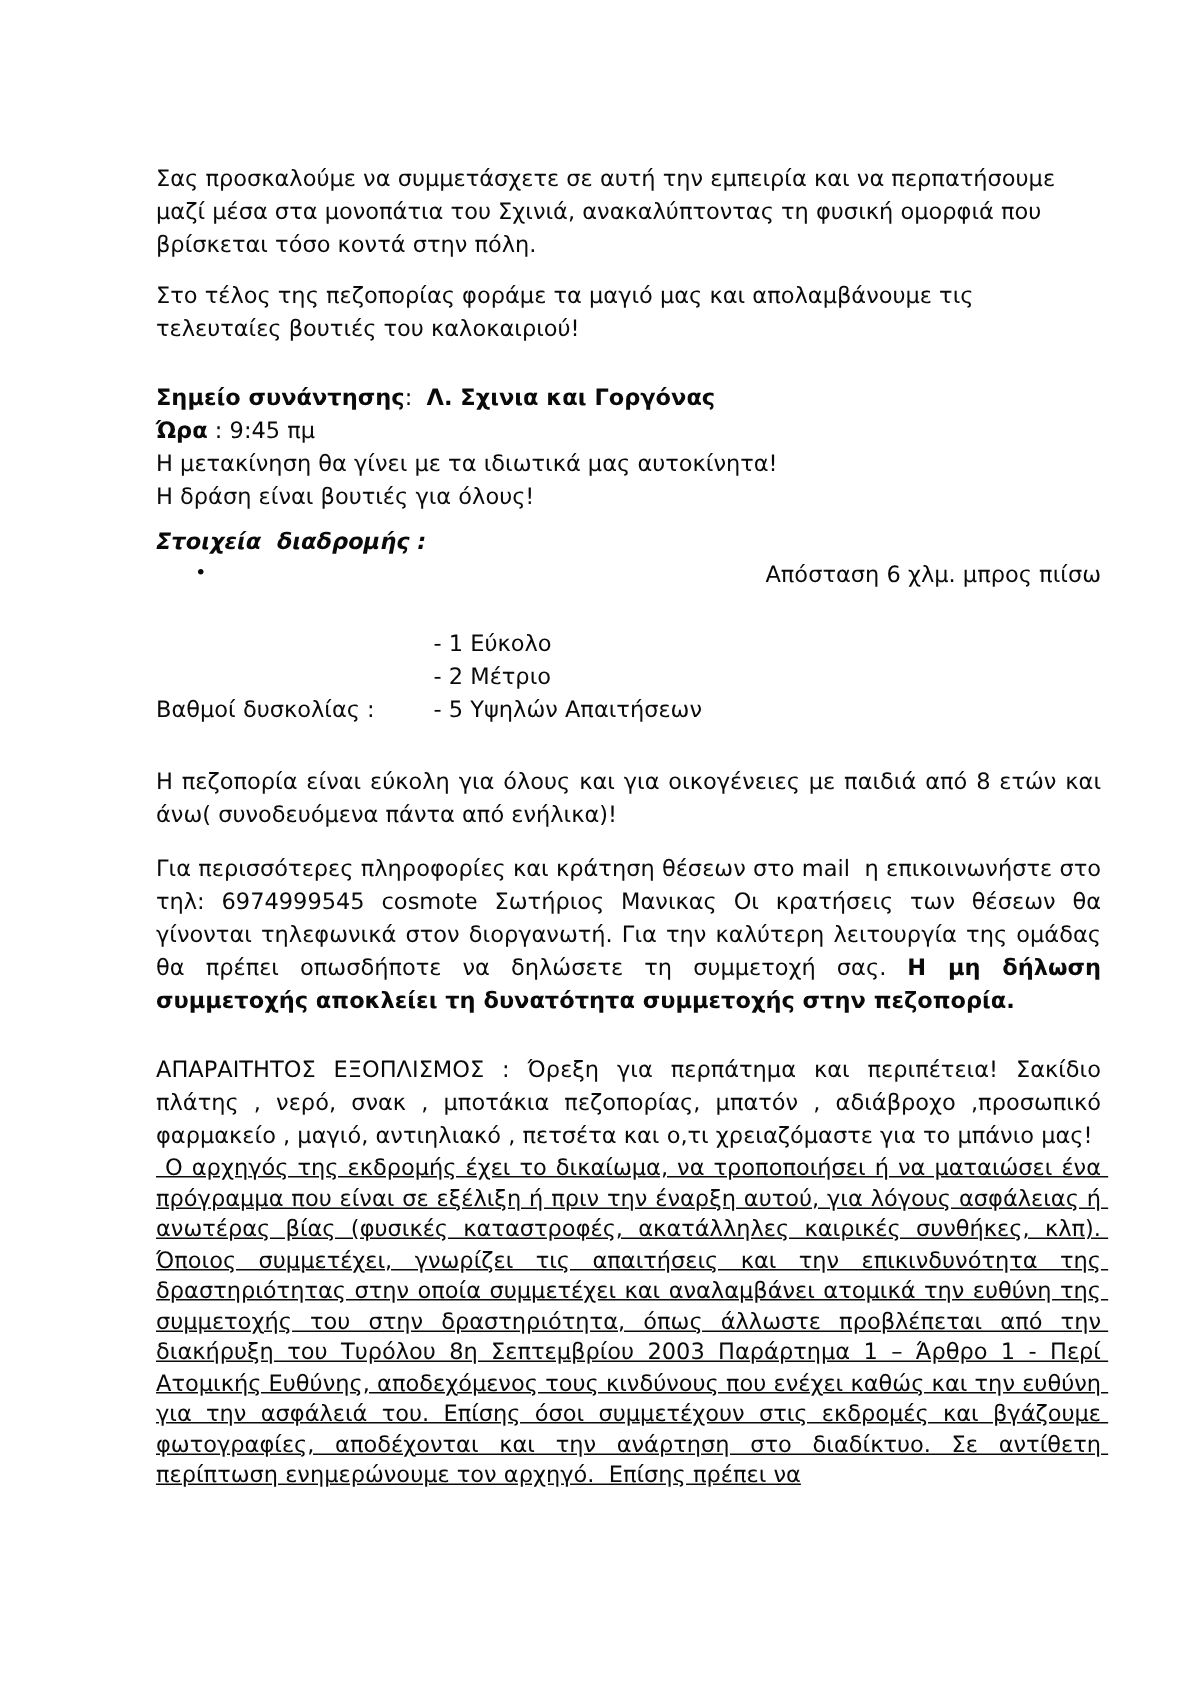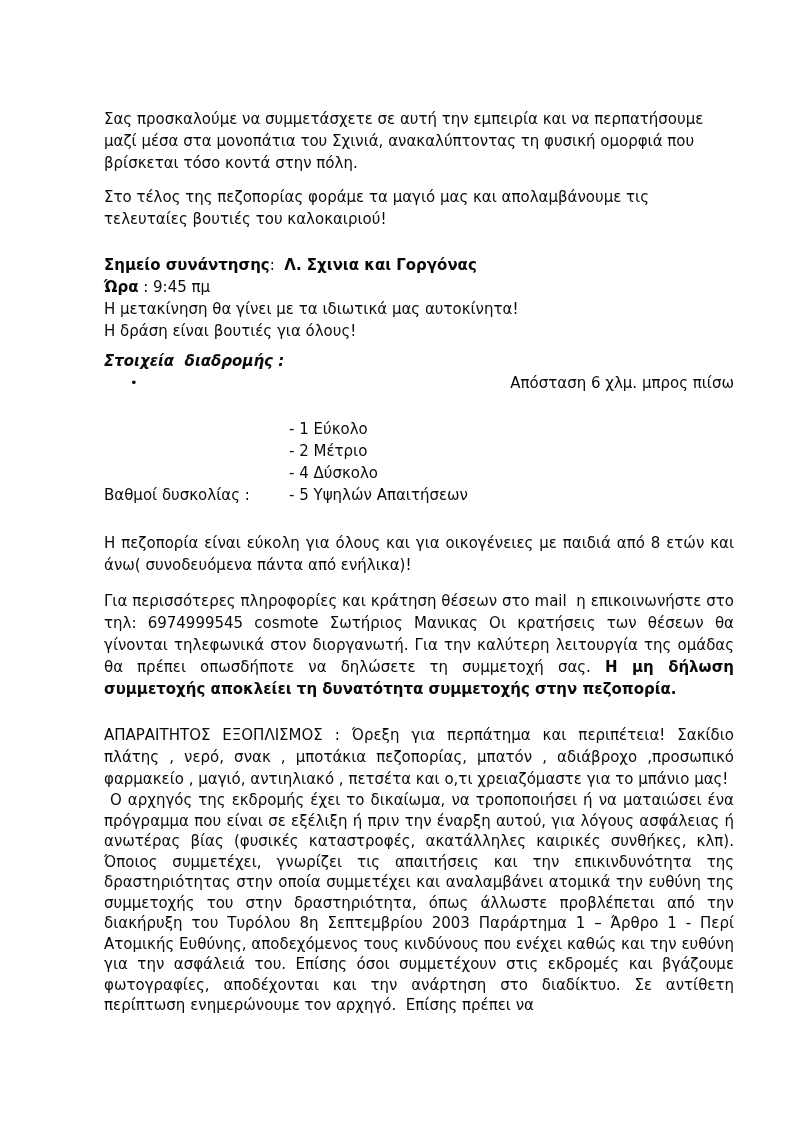--- a/index.html
+++ b/index.html
@@ -57,21 +57,21 @@
     width: 171px;
     flex: 0 0 171px;
     white-space: pre-wrap;
   }
   .diff-list p { margin: 0; }
 
   .suitability { margin-bottom: 14px; }
   .contact { margin-bottom: 24px; }
   .equipment { margin-bottom: 0; }
   .instructions { margin-bottom: 12px; }
-  .disclaimer { line-height: 20.5px; }
+  .disclaimer { line-height: 20.5px; text-decoration: underline; }
 </style>
 </head>
 <body>
 
 <div class="page">
 
   <p class="mb12">Σας προσκαλούμε να συμμετάσχετε σε αυτή την εμπειρία και να περπατήσουμε μαζί μέσα στα μονοπάτια του Σχινιά, ανακαλύπτοντας τη φυσική ομορφιά που βρίσκεται τόσο κοντά στην πόλη.</p>
 
   <p class="mb10">Στο τέλος της πεζοπορίας φοράμε τα μαγιό μας και απολαμβάνουμε τις τελευταίες βουτιές του καλοκαιριού!</p>
 
@@ -87,21 +87,20 @@
     <ul class="route-list">
       <li> Απόσταση 6 χλμ. μπρος πιίσω</li>
     </ul>
   </div>
 
   <div class="difficulty-block">
     <div class="diff-label">Βαθμοί δυσκολίας :</div>
     <div class="diff-list">
       <p>- 1 Εύκολο</p>
       <p>- 2 Μέτριο</p>
-      <p>- 4 Δύσκολο</p>
       <p>- 5 Υψηλών Απαιτήσεων</p>
     </div>
   </div>
 
   <p class="just suitability">Η πεζοπορία είναι εύκολη για όλους και για οικογένειες με παιδιά από 8 ετών και άνω( συνοδευόμενα πάντα από ενήλικα)!</p>
 
   <p class="just contact"><span>Για περισσότερες πληροφορίες και κράτηση θέσεων στο mail  η επικοινωνήστε στο τηλ: 6974999545 cosmote Σωτήριος Μανικας Οι κρατήσεις των θέσεων θα γίνονται τηλεφωνικά στον διοργανωτή. Για την καλύτερη λειτουργία της ομάδας θα πρέπει οπωσδήποτε να δηλώσετε τη συμμετοχή σας. </span><span class="b">Η μη δήλωση συμμετοχής αποκλείει τη δυνατότητα συμμετοχής στην πεζοπορία.</span></p>
 
   <p class="just equipment">ΑΠΑΡΑΙΤΗΤΟΣ ΕΞΟΠΛΙΣΜΟΣ : Όρεξη για περπάτημα και περιπέτεια! Σακίδιο πλάτης , νερό, σνακ , μποτάκια πεζοπορίας, μπατόν , αδιάβροχο ,προσωπικό φαρμακείο , μαγιό, αντιηλιακό , πετσέτα και ο,τι χρειαζόμαστε για το μπάνιο μας!</p>
 

